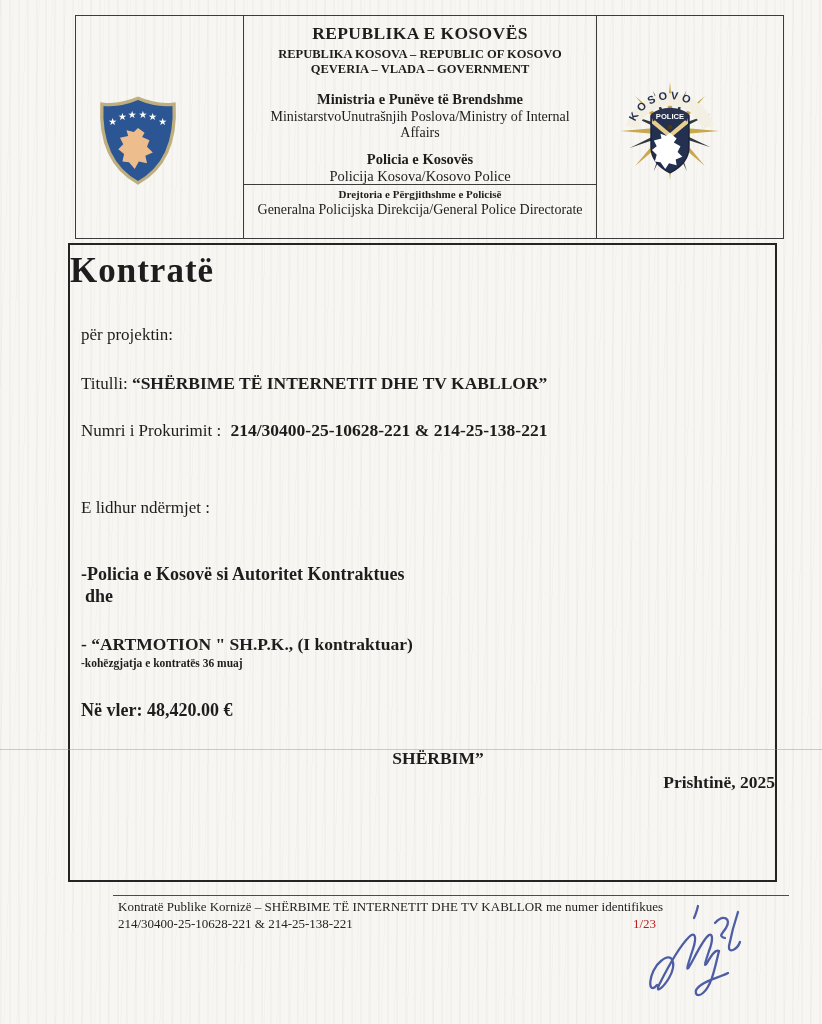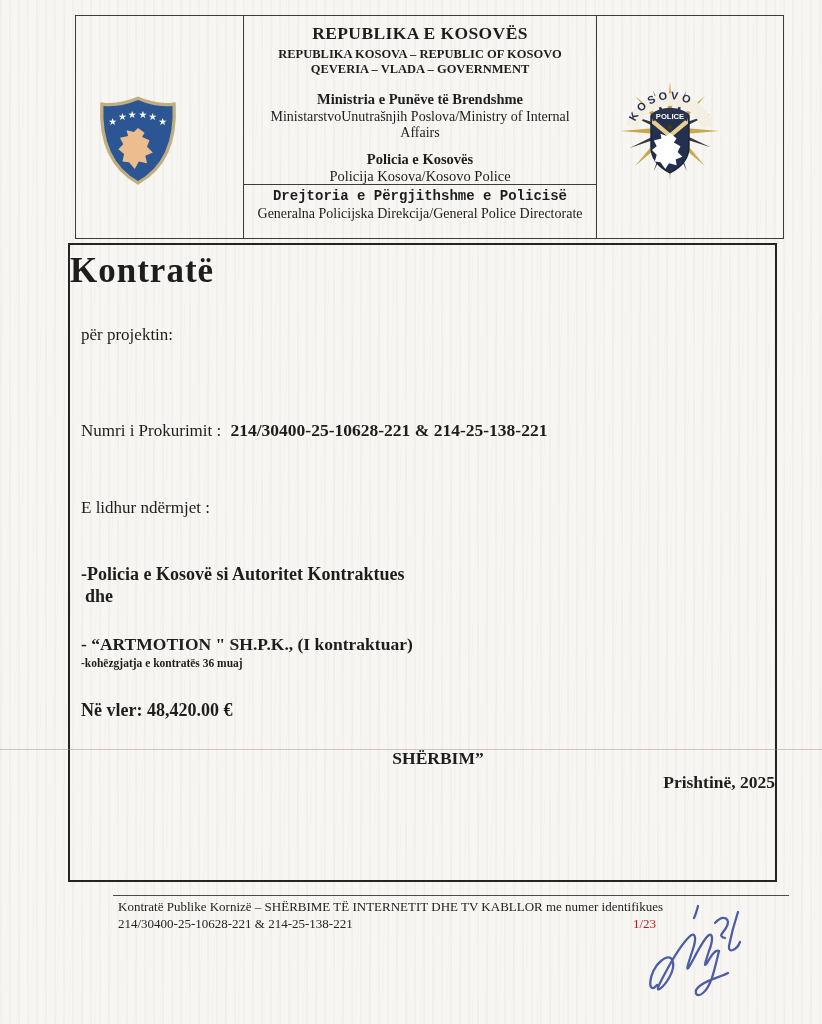--- a/index.html
+++ b/index.html
@@ -33,21 +33,21 @@
     display:flex;align-items:center;justify-content:center;}
   .cell-right svg{transform:translate(-20px,4px);}
 
   .h-line1{font-size:17.5px;font-weight:bold;letter-spacing:.4px;}
   .h-line2{font-size:12.5px;font-weight:bold;margin-top:3px;}
   .h-line3{font-size:12.5px;font-weight:bold;margin-top:0;text-align:center;}
   .h-min-b{font-size:14.5px;font-weight:bold;margin-top:14px;}
   .h-min-r{font-size:14px;max-width:302px;margin:1px auto 0;line-height:1.16;}
   .h-pol-b{font-size:14.5px;font-weight:bold;margin-top:10px;}
   .h-pol-r{font-size:14.5px;}
-  .h-dir-b{font-size:14px;font-weight:bold;font-family:Liberation Mono, monospace;}
+  .h-dir-b{font-size:11px;font-weight:bold;}
   .h-dir-r{font-size:14px;max-width:332px;margin:2px auto;line-height:1.14;}
 
   
   .main-box{
     position:absolute;left:68px;top:243px;width:709px;height:639px;
     border:2px solid #242424;box-sizing:border-box;
   }
   .doc-title{position:absolute;top:6px;left:0;right:0;text-align:left;
     font-size:35px;font-weight:bold;letter-spacing:1px;}
   .line{position:absolute;left:11px;font-size:17px;white-space:nowrap;}
@@ -158,20 +158,24 @@
         </g>
       </svg>
     </div>
   </div>
 
   <div class="main-box">
     <div class="doc-title">Kontratë</div>
 
     <p class="line l-projektin">për projektin:</p>
 
+    <p class="line l-titulli">
+      <span>Titulli:</span>
+      <span class="b">“SHËRBIME TË INTERNETIT DHE TV KABLLOR”</span>
+    </p>
 
     <p class="line l-numri">
       <span>Numri i Prokurimit :</span>
       <span class="b">214/30400-25-10628-221 &amp; 214-25-138-221</span>
     </p>
 
     <p class="line l-lidhur">E lidhur ndërmjet :</p>
 
     <p class="line l-policia">
       <span>-Policia e Kosovë si Autoritet Kontraktues</span><br>

